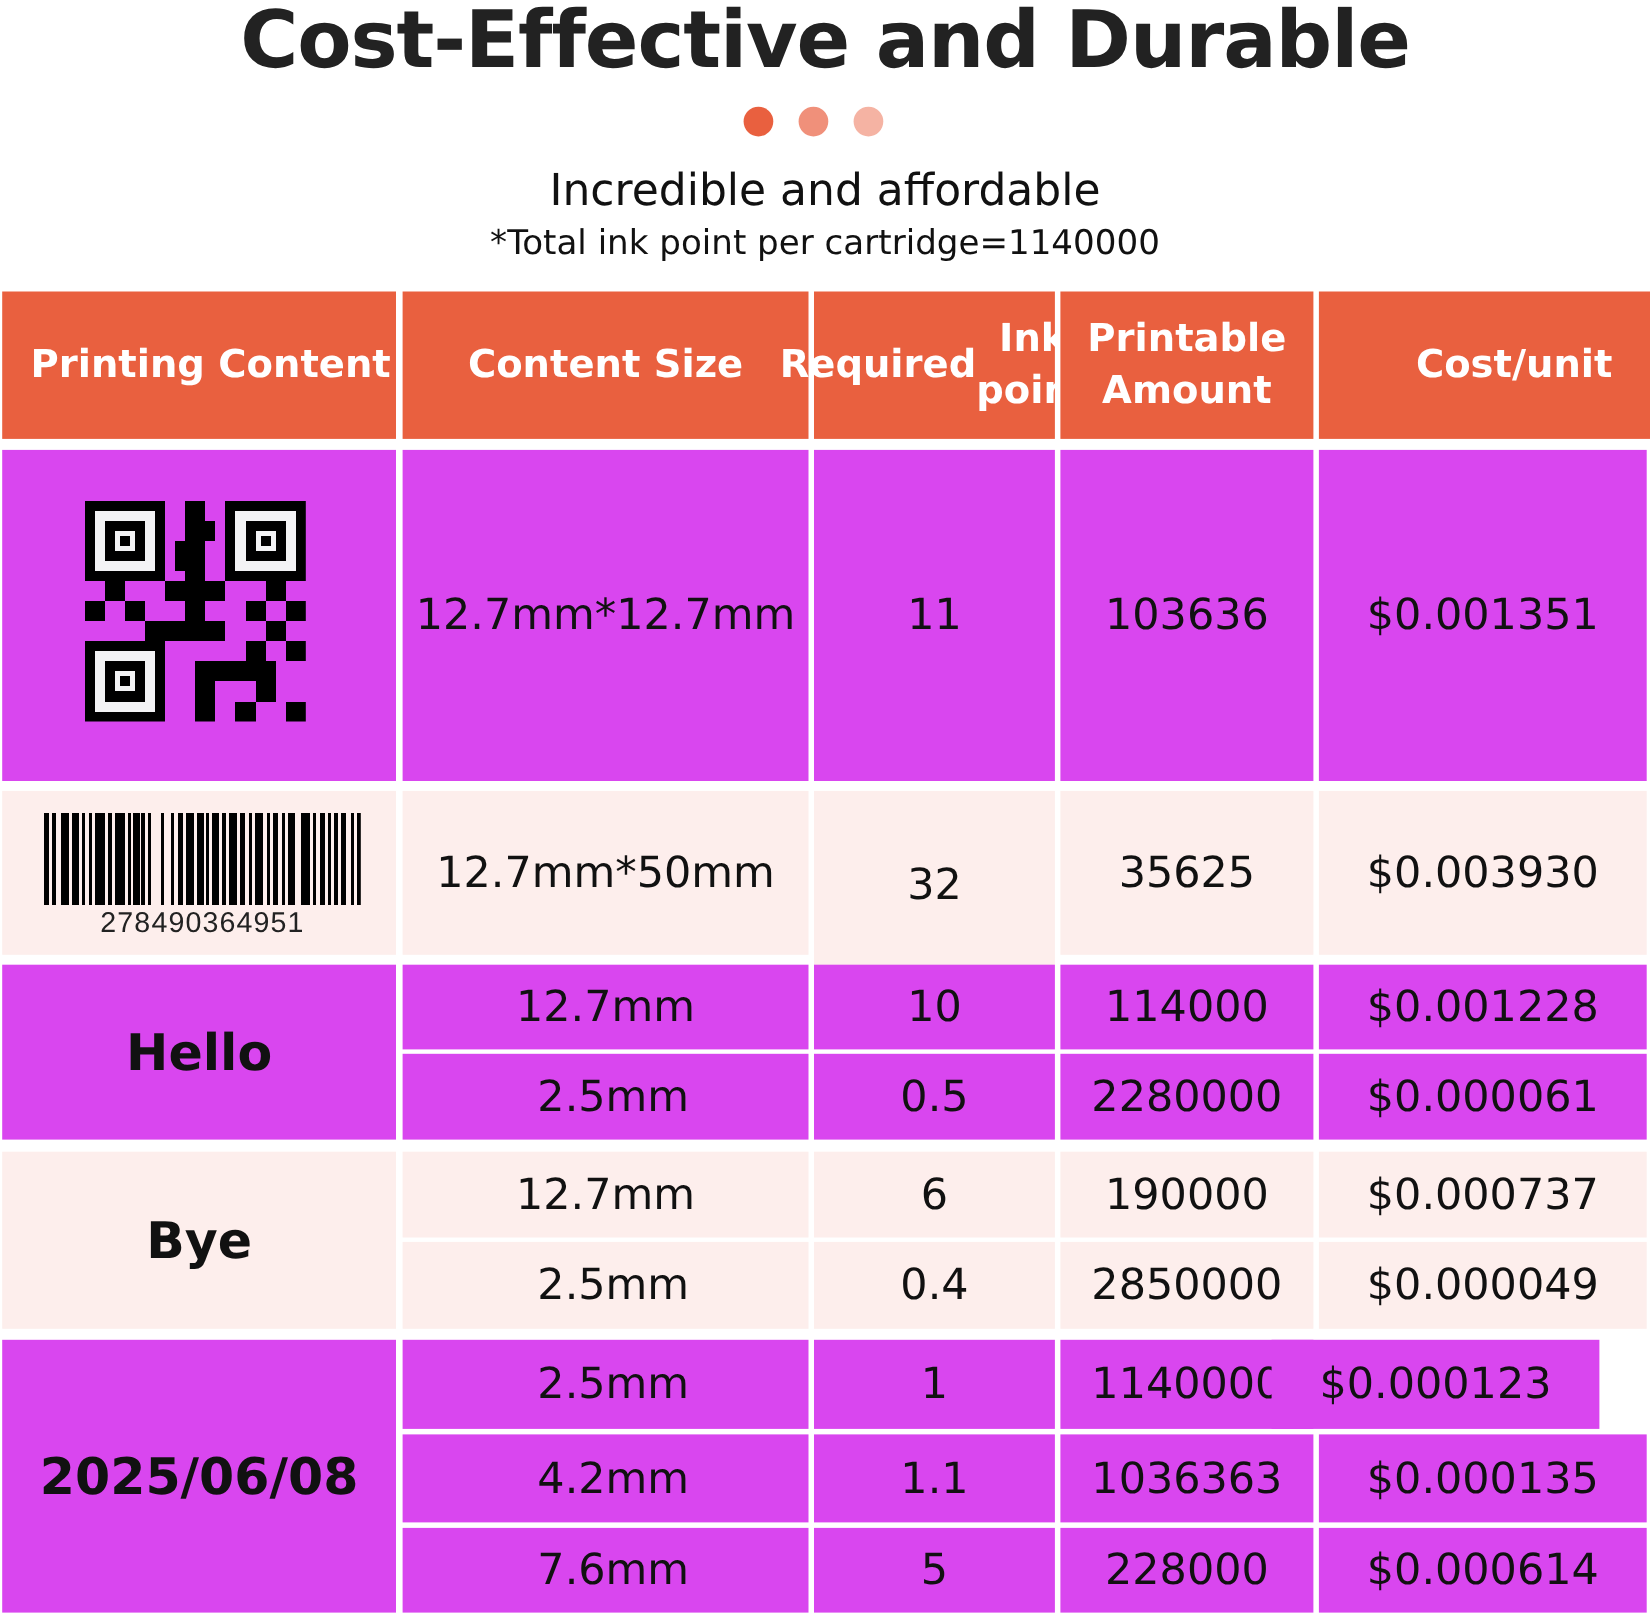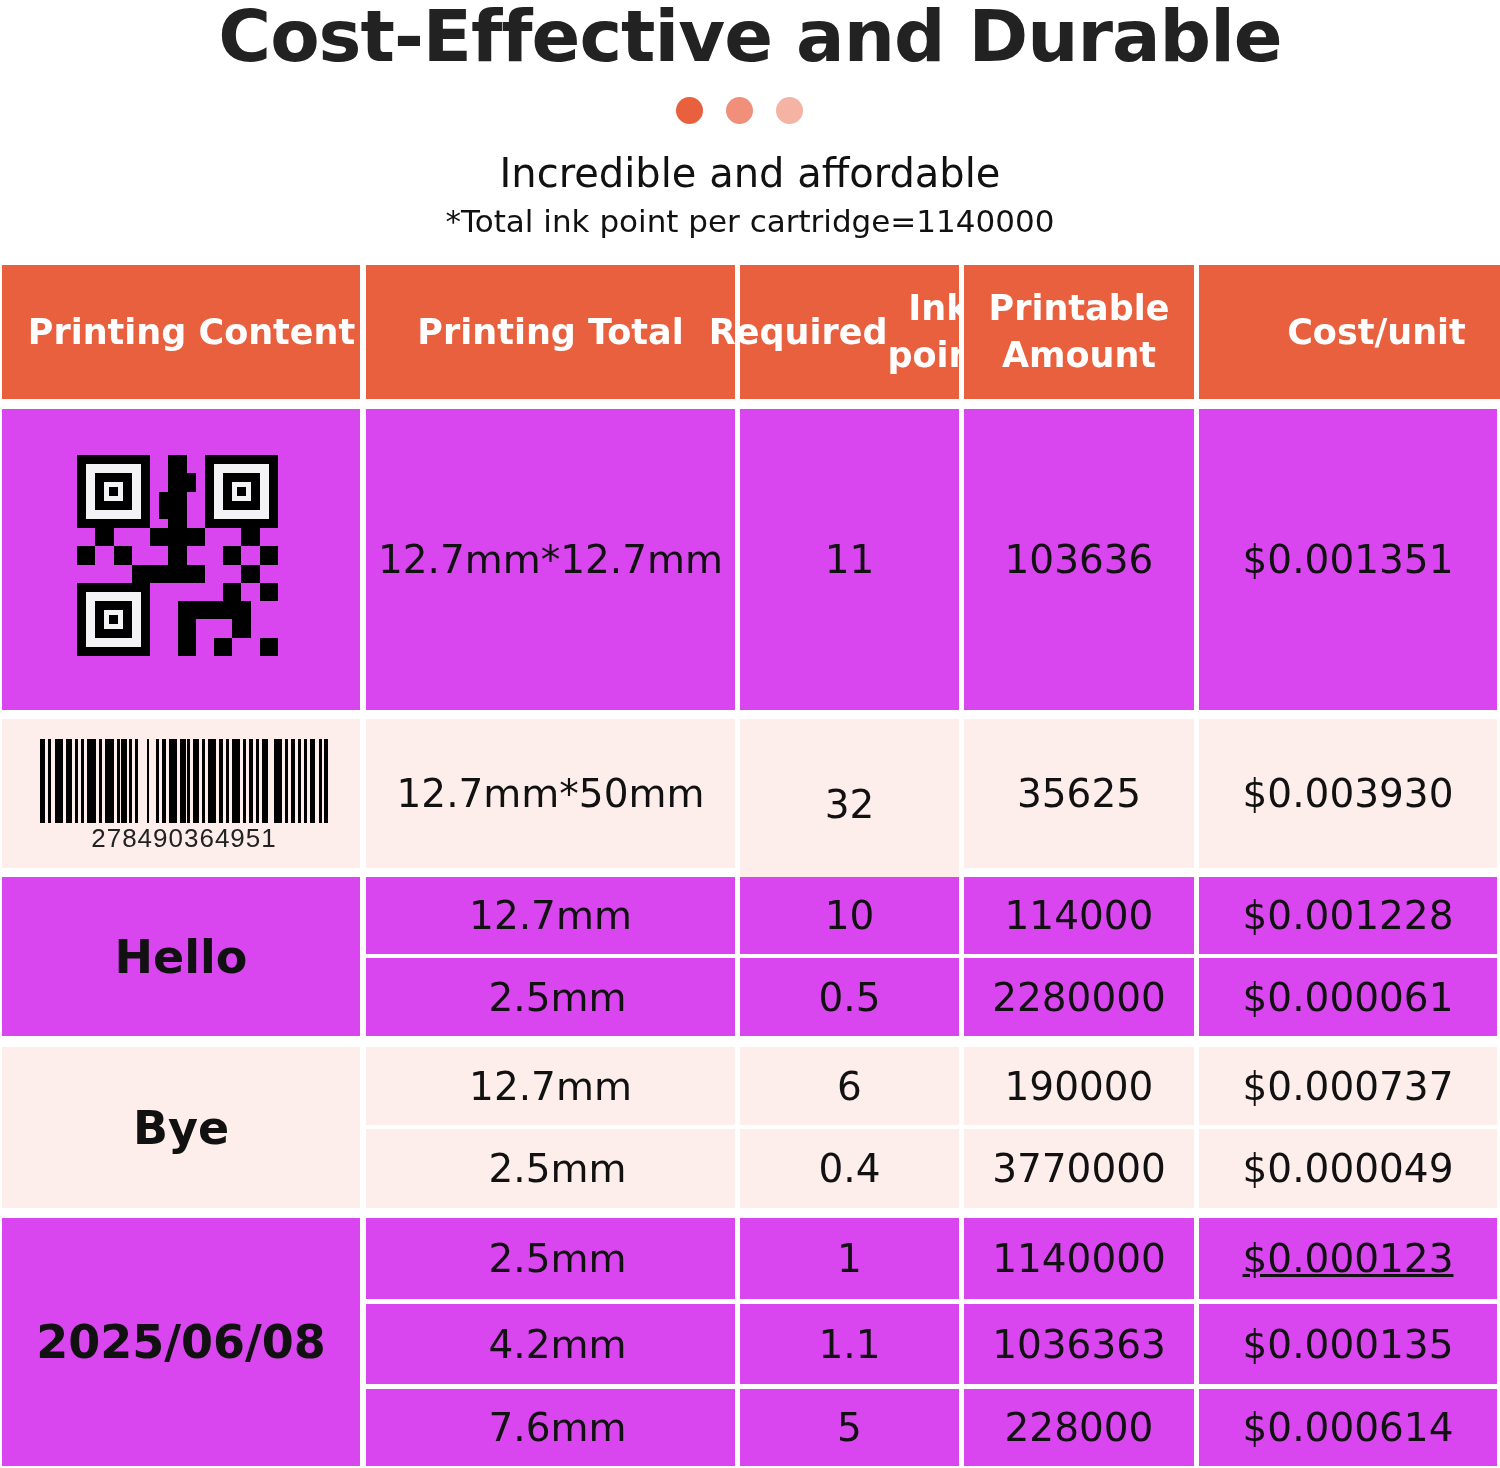--- a/index.html
+++ b/index.html
@@ -50,21 +50,21 @@
 </div>
 
 <div class="subtitle">Incredible and affordable</div>
 <div class="note">*Total ink point per cartridge=1140000</div>
 
 <div>
   <div class="cell hdr" style="left:2px;top:265px;width:358px;height:134px;padding-left:21px;">
     <span>Printing Content</span>
   </div>
   <div class="cell hdr" style="left:366px;top:265px;width:369px;height:134px;">
-    <span>Printing Total</span>
+    <span>Content Size</span>
   </div>
   <div class="cell hdr" style="left:740px;top:265px;width:219px;height:134px;flex-direction:row;">
     <span>Required</span>
     <span>Ink point</span>
   </div>
   <div class="cell hdr" style="left:964px;top:265px;width:230px;height:134px;flex-direction:column;">
     <span>Printable</span>
     <span>Amount</span>
   </div>
   <div class="cell hdr" style="left:1199px;top:265px;width:335px;height:134px;padding-left:20px;">
@@ -241,39 +241,39 @@
   <div class="cell pink val" style="left:1199px;top:1047px;width:298px;height:78px;">
       <span>$0.000737</span>
     </div>
   <div class="cell pink val" style="left:366px;top:1129px;width:369px;height:79px;">
       <span style="padding-left:14px">2.5mm</span>
     </div>
   <div class="cell pink val" style="left:740px;top:1129px;width:219px;height:79px;">
       <span>0.4</span>
     </div>
   <div class="cell pink val" style="left:964px;top:1129px;width:230px;height:79px;">
-      <span>3770000</span>
+      <span>2850000</span>
     </div>
   <div class="cell pink val" style="left:1199px;top:1129px;width:298px;height:79px;">
       <span>$0.000049</span>
     </div>
 
   <div class="cell gray label" style="left:2px;top:1218px;width:358px;height:248px;">
       <span>2025/06/08</span>
     </div>
   <div class="cell gray val" style="left:366px;top:1218px;width:369px;height:81px;">
       <span style="padding-left:14px">2.5mm</span>
     </div>
   <div class="cell gray val" style="left:740px;top:1218px;width:219px;height:81px;">
       <span>1</span>
     </div>
   <div class="cell gray val" style="left:964px;top:1218px;width:230px;height:81px;">
       <span>1140000</span>
     </div>
-  <div class="cell gray val" style="left:1199px;top:1218px;width:298px;height:81px;text-decoration:underline;">
+  <div class="cell gray val" style="left:1156px;top:1218px;width:298px;height:81px;">
       <span>$0.000123</span>
     </div>
   <div class="cell gray val" style="left:366px;top:1304px;width:369px;height:80px;">
       <span style="padding-left:14px">4.2mm</span>
     </div>
   <div class="cell gray val" style="left:740px;top:1304px;width:219px;height:80px;">
       <span>1.1</span>
     </div>
   <div class="cell gray val" style="left:964px;top:1304px;width:230px;height:80px;">
       <span>1036363</span>

